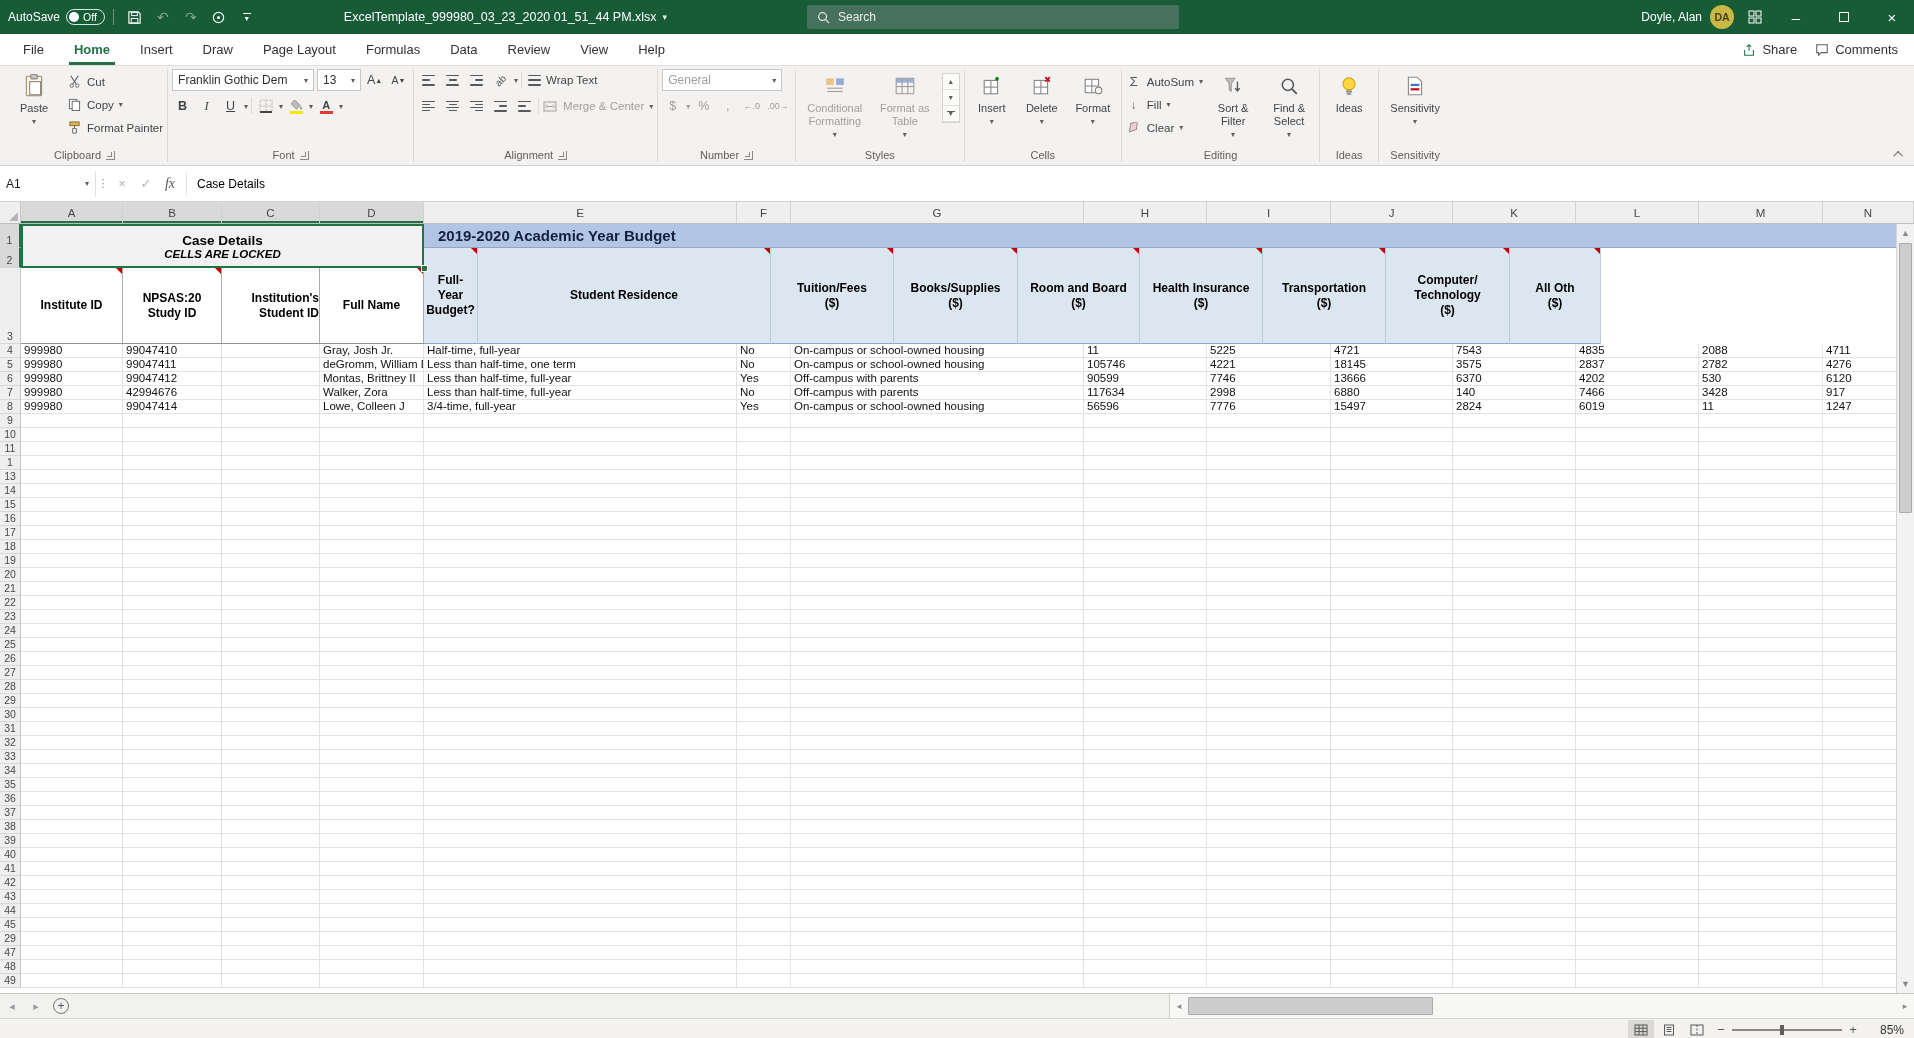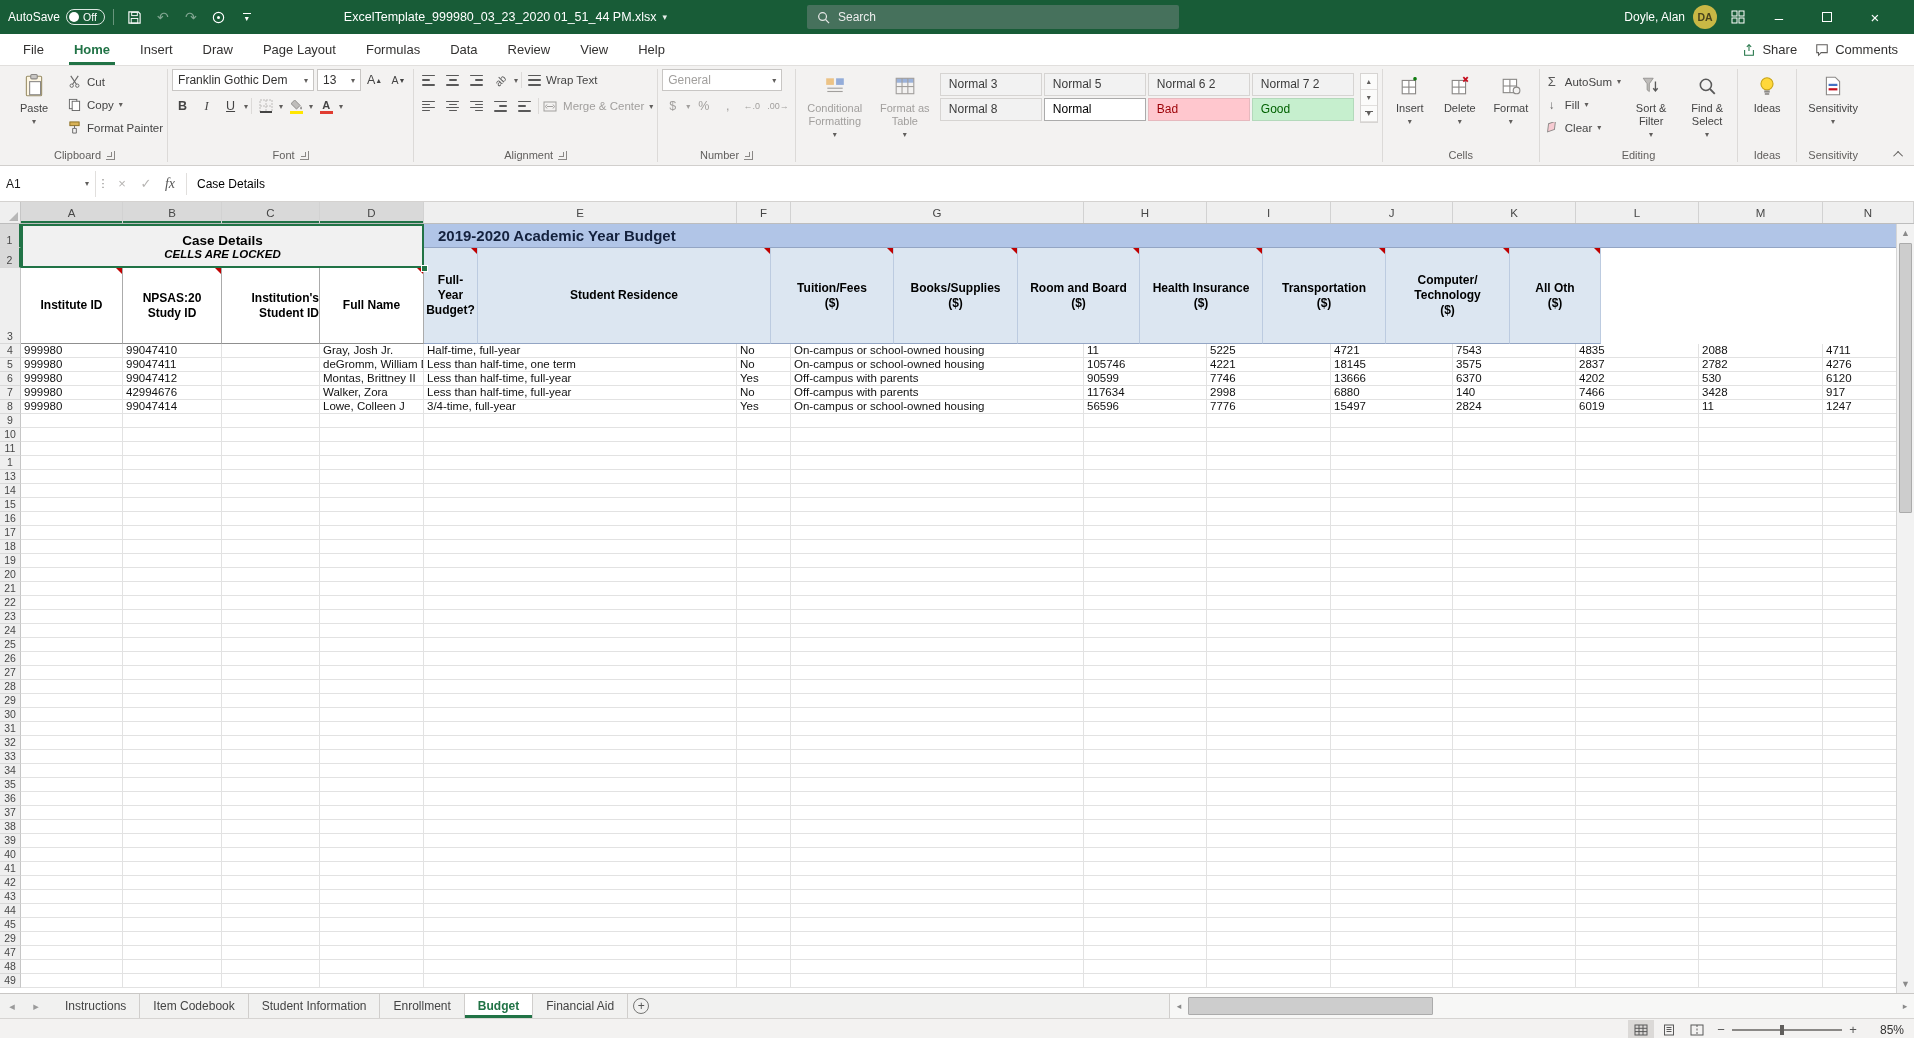--- a/index.html
+++ b/index.html
@@ -18,21 +18,21 @@
   .as-knob{width:10px;height:10px;border-radius:50%;background:#fff;display:inline-block}
   .as-state{font-size:10.5px}
   .tb-sep{width:1px;height:16px;background:rgba(255,255,255,.35);margin:0 6px}
   .tb-btn{width:26px;height:26px;display:flex;align-items:center;justify-content:center;font-size:14px;color:#fff;cursor:default}
   .tb-btn.dim{color:rgba(255,255,255,.45)}
   .qat-caret{display:flex;flex-direction:column;align-items:center;font-size:8px;line-height:5px}
   .qat-caret i{display:block;width:8px;height:1px;background:#fff;margin-bottom:2px}
   .tb-title{display:flex;align-items:center;gap:6px;margin-left:84px;font-size:12.5px;white-space:nowrap}
   .caret-w{font-size:9px;opacity:.9}
   .tb-search{position:absolute;left:calc(50% - 150px);top:5px;width:372px;height:24px;background:#46715C;border-radius:2px;display:flex;align-items:center;gap:8px;padding-left:10px;font-size:12px;color:#EDEDED}
-  .tb-right{margin-left:auto;display:flex;align-items:center;gap:8px;padding-right:19px}
+  .tb-right{margin-left:auto;display:flex;align-items:center;gap:8px;padding-right:2px}
   .tb-user{font-size:12px;white-space:nowrap}
   .tb-avatar{width:24px;height:24px;border-radius:50%;background:#C9B845;color:#4a431c;font-size:10.5px;font-weight:bold;display:flex;align-items:center;justify-content:center}
   .tb-btn.win{width:40px;height:34px;font-size:15px}
   .maxrect{width:10px;height:10px;border:1px solid #fff;display:inline-block}
 
   
   .tabrow{height:32px;background:#fff;display:flex;align-items:flex-end;border-bottom:1px solid #E1DFDD;padding-left:8px}
   #ribbon-tabs{display:flex;height:100%;align-items:stretch}
   .rtab{display:flex;align-items:center;padding:0 15px;font-size:13px;color:#323130;position:relative;cursor:default}
   .rtab.active{color:var(--accent-green);font-weight:bold}
@@ -487,35 +487,28 @@
                 <rect x="2" y="2" width="16" height="4" fill="#4472C4" opacity=".5"></rect>
                 <rect x="2" y="2" width="16" height="14" fill="none" stroke="#A19F9D"></rect>
                 <line x1="2" y1="9.5" x2="18" y2="9.5" stroke="#A19F9D"></line>
                 <line x1="7.3" y1="2" x2="7.3" y2="16" stroke="#A19F9D"></line>
                 <line x1="12.6" y1="2" x2="12.6" y2="16" stroke="#A19F9D"></line>
               </svg>
           </span>
           <span>Format as Table</span>
           <span class="caret">▾</span>
         </div>
-        <div class="chipgrid" id="styles-gallery">
-            <div class="chip shade">Normal 3</div>
-            <div class="chip shade">Normal 5</div>
-            <div class="chip shade">Normal 6 2</div>
-            <div class="chip shade">Normal 7 2</div>
-            <div class="chip shade">Normal 8</div>
-            <div class="chip normal">Normal</div>
-            <div class="chip bad">Bad</div>
-            <div class="chip good">Good</div>
-          </div>
         <div class="chipscroll">
           <div>▴</div>
           <div>▾</div>
           <div style="flex-direction:column;line-height:4px"><span style="display:block;width:8px;border-top:1px solid #605E5C"></span>▾</div>
         </div>
+      </div>
+      <div class="glabel">
+        <span>Styles</span>
       </div>
     </div>
     <div class="gsep"></div>
 
     <div class="rgroup">
       <div class="content">
         <div class="bigbtn" style="width:46px">
           <span class="bicon">
             <svg width="20" height="20" viewBox="0 0 18 18">
                 <rect x="2" y="4" width="12" height="12" fill="#fff" stroke="#8A8886"></rect>
@@ -1558,28 +1551,20 @@
         <div class="vs-thumb"></div>
         <div class="vs-track"></div>
         <div class="vs-arrow">▼</div>
       </div>
     </div>
   </div>
 
   <div class="tabbar">
     <div class="tab-nav">◂</div>
     <div class="tab-nav">▸</div>
-    <div id="sheet-tab-strip">
-        <div class="stab">Instructions</div>
-        <div class="stab">Item Codebook</div>
-        <div class="stab">Student Information</div>
-        <div class="stab">Enrollment</div>
-        <div class="stab active">Budget</div>
-        <div class="stab">Financial Aid</div>
-      </div>
     <div class="newsheet">
         <span>+</span>
       </div>
     <div class="hscroll">
       <div class="h-arrow">◂</div>
       <div class="h-thumb"></div>
       <div class="h-track"></div>
       <div class="h-arrow">▸</div>
     </div>
   </div>

